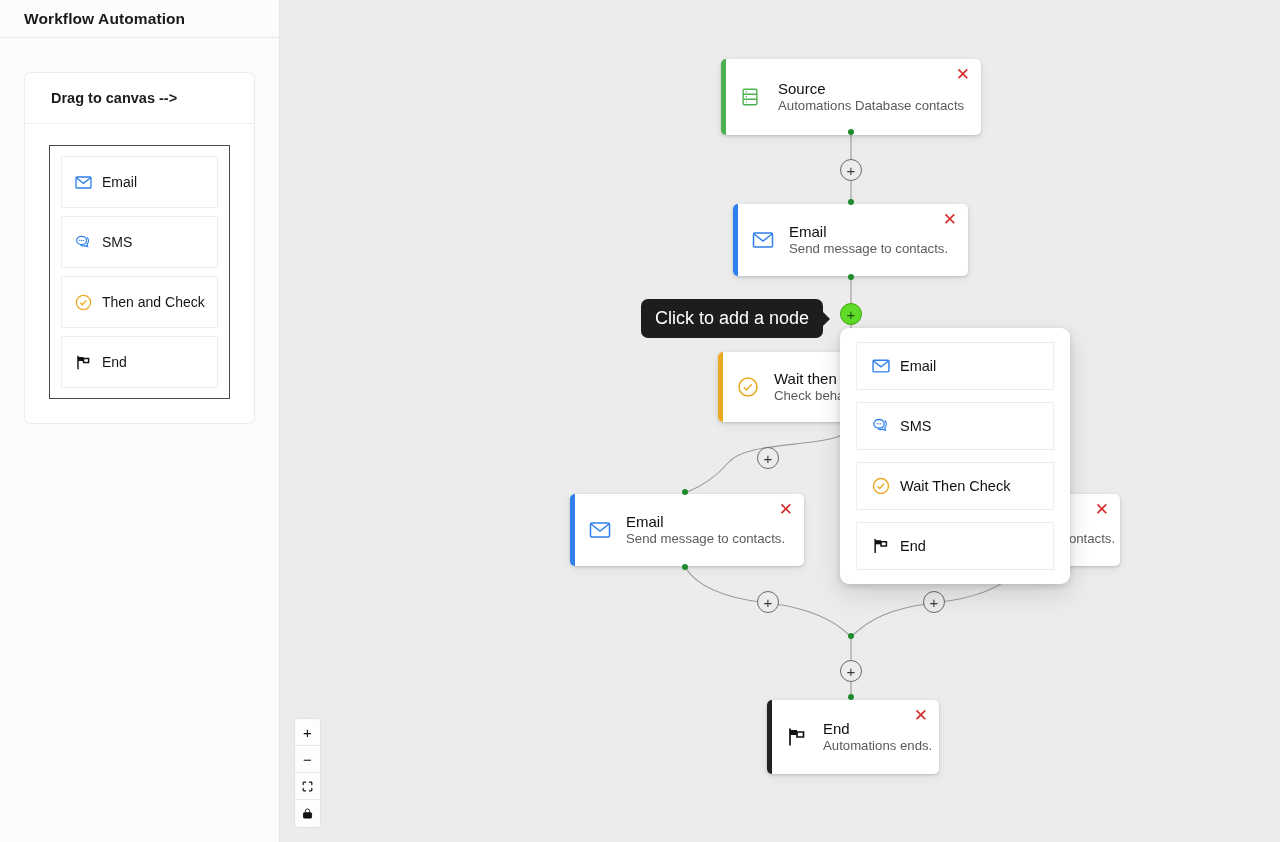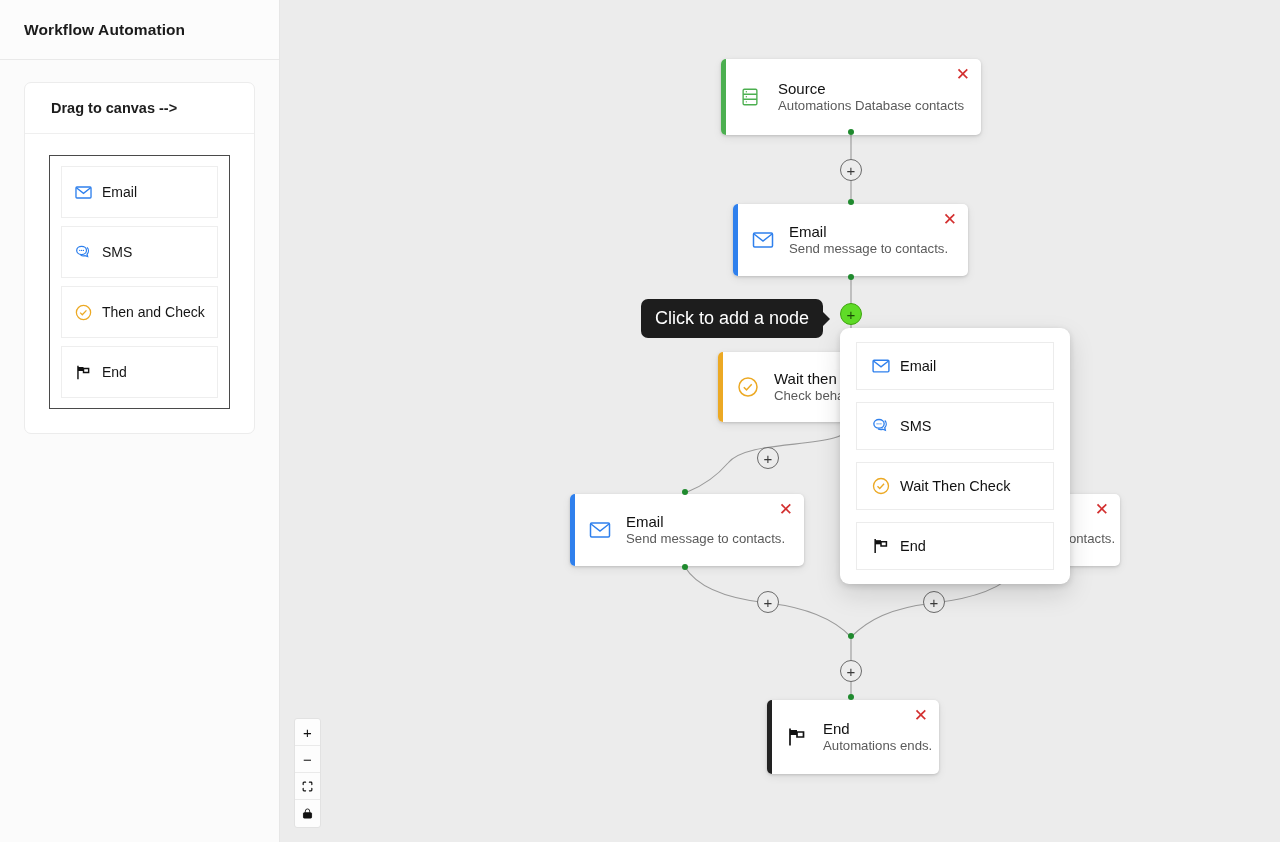--- a/index.html
+++ b/index.html
@@ -13,32 +13,32 @@
 
   
   #sidebar {
     width: 280px; height: 842px;
     background: #fbfbfb;
     border-right: 1px solid #e6e6e6;
     position: relative;
     flex: 0 0 280px;
   }
   #sidebar-header {
-    height: 60px;
+    height: 38px;
     border-bottom: 1px solid #e9e9e9;
     display: flex; align-items: center;
     padding-left: 24px;
     background: #fcfcfc;
   }
   #sidebar-title {
     font-size: 15.5px; font-weight: bold; color: #1b1b1b;
     letter-spacing: .1px;
   }
   #palette-card {
-    margin: 22px 24px 0 24px;
+    margin: 34px 24px 0 24px;
     background: #ffffff;
     border: 1px solid #ececec;
     border-radius: 7px;
     overflow: hidden;
   }
   #palette-card-header {
     padding: 17px 0 17px 26px;
     border-bottom: 1px solid #efefef;
     font-size: 14.5px; font-weight: bold; color: #1d1d1d;
   }

